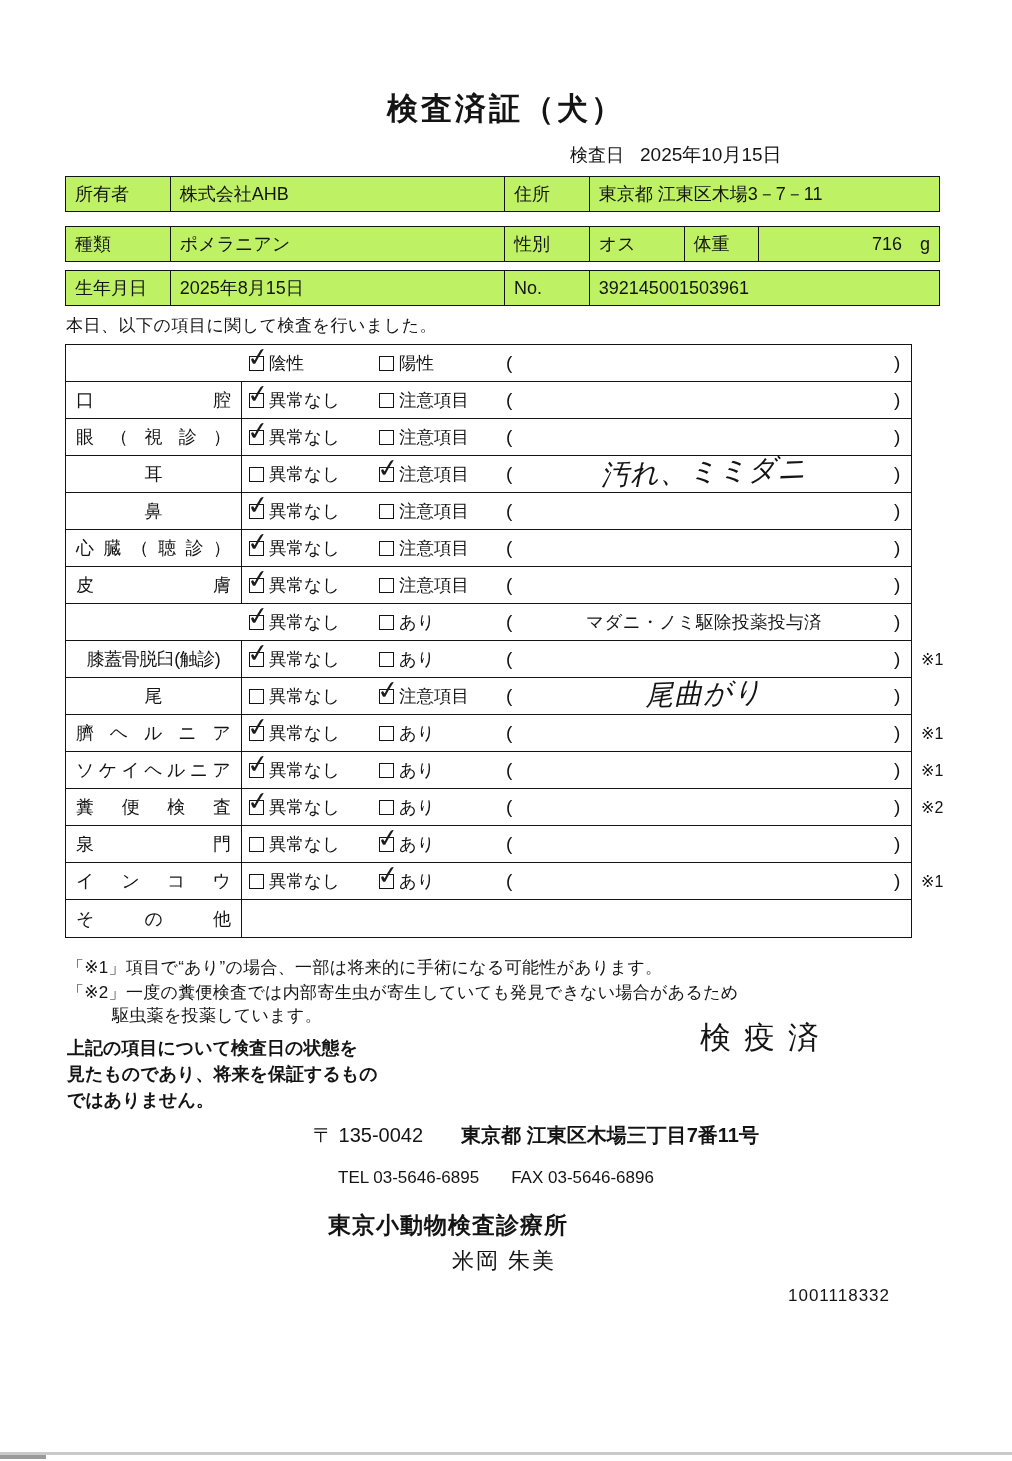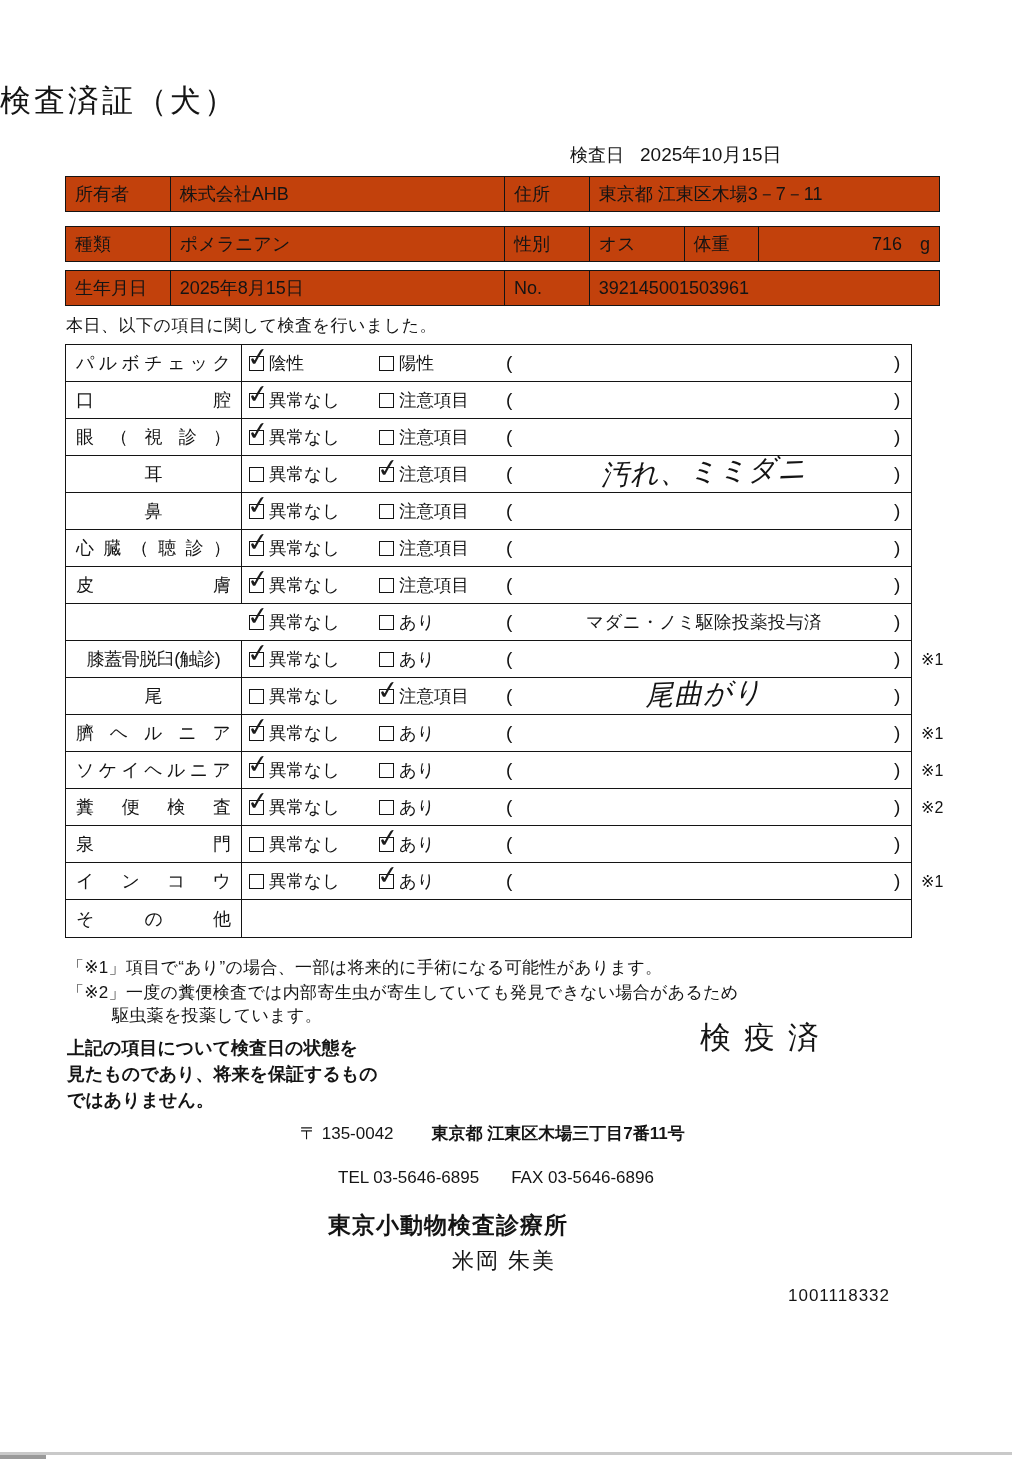--- a/index.html
+++ b/index.html
@@ -1,25 +1,25 @@
 <!DOCTYPE html>
 <html><head>
 <meta charset="utf-8">
 <style>
   *{margin:0;padding:0;box-sizing:border-box}
   html,body{background:#ffffff}
   body{font-family:"Liberation Sans","DejaVu Sans",sans-serif;color:#141414}
   .page{position:relative;width:1012px;height:1461px;background:#ffffff;margin:0 auto;overflow:hidden}
 
-  .title{position:absolute;top:80px;left:0;width:100%;font-size:31px;font-weight:400;letter-spacing:3px}
+  .title{position:absolute;top:88px;left:0;width:100%;text-align:center;font-size:31px;font-weight:700;letter-spacing:3px}
 
   .date-label{position:absolute;top:143px;left:570px;font-size:18px}
   .date-value{position:absolute;top:142px;left:640px;width:300px;text-align:left;font-size:19px}
 
-  .tbl{position:absolute;left:65px;width:875px;display:flex;border:1.7px solid #141414;background:#c2410c}
+  .tbl{position:absolute;left:65px;width:875px;display:flex;border:1.7px solid #141414;background:#bef264}
   .tbl .c{border-right:1.7px solid #141414;display:flex;align-items:center;padding:0 9px;font-size:18px;height:100%;overflow:hidden;white-space:nowrap}
   .tbl .c:last-child{border-right:none}
   .owner{top:176px;height:36px}
   .info1{top:226px;height:36px}
   .info2{top:270px;height:36px}
   .w105{width:105px}.w335{width:335px}.w85{width:85px}.w350{width:350px}.w95{width:95px}.w75{width:75px}.w180{width:180px}
   .weight-cell{justify-content:flex-end;gap:18px;padding-right:13px}
 
   .intro{position:absolute;top:314px;left:66px;font-size:17px;letter-spacing:.5px}
 
@@ -45,21 +45,21 @@
   .fn{position:absolute;font-size:17px;letter-spacing:.3px;white-space:nowrap}
   .fn1{top:956px;left:67px}
   .fn2{top:981px;left:67px}
   .fn3{top:1004px;left:112px}
 
   .disc{position:absolute;left:67px;font-size:18px;font-weight:bold;white-space:nowrap}
   .d1{top:1036px}.d2{top:1062px}.d3{top:1088px}
 
   .stamp{position:absolute;top:1017px;left:700px;font-size:31px;letter-spacing:13px;white-space:nowrap}
 
-  .postal-line{position:absolute;top:1122px;left:300px;font-size:17px;white-space:nowrap}
+  .postal-line{position:absolute;top:1122px;left:313px;font-size:20px;white-space:nowrap}
   .postal-line .addr{margin-left:38px;font-weight:600}
   .tel-line{position:absolute;top:1168px;left:338px;font-size:17px;white-space:nowrap}
   .tel-line .fax{margin-left:32px}
   .clinic{position:absolute;top:1210px;left:328px;font-size:23px;font-weight:600;letter-spacing:1px;white-space:nowrap}
   .examiner{position:absolute;top:1246px;left:452px;font-size:22px;letter-spacing:2px;white-space:nowrap}
   .serial{position:absolute;top:1286px;left:788px;font-size:17px;letter-spacing:1px}
 
   .scan-line{position:absolute;left:0;top:1452px;width:100%;height:3px;background:#c9c9c9}
   .scan-mark{position:absolute;left:0;top:1455px;width:46px;height:4px;background:#9a9a9a}
 </style>
@@ -96,23 +96,20 @@
     <div class="c w105">生年月日</div>
     <div class="c w335">2025年8月15日</div>
     <div class="c w85">No.</div>
     <div class="c w350">392145001503961</div>
   </div>
 
   <div class="intro">本日、以下の項目に関して検査を行いました。</div>
 
   <div class="itable">
       <div class="irow">
-        <div class="icell al-spread">
-          <span class="ilabel">パルボチェック</span>
-        </div>
         <span class="opt opt1">
           <span class="cb">
             <i class="tick">✓</i>
           </span>
           <span class="olabel">陰性</span>
         </span>
         <span class="opt opt2">
           <span class="cb"></span>
           <span class="olabel">陽性</span>
         </span>

